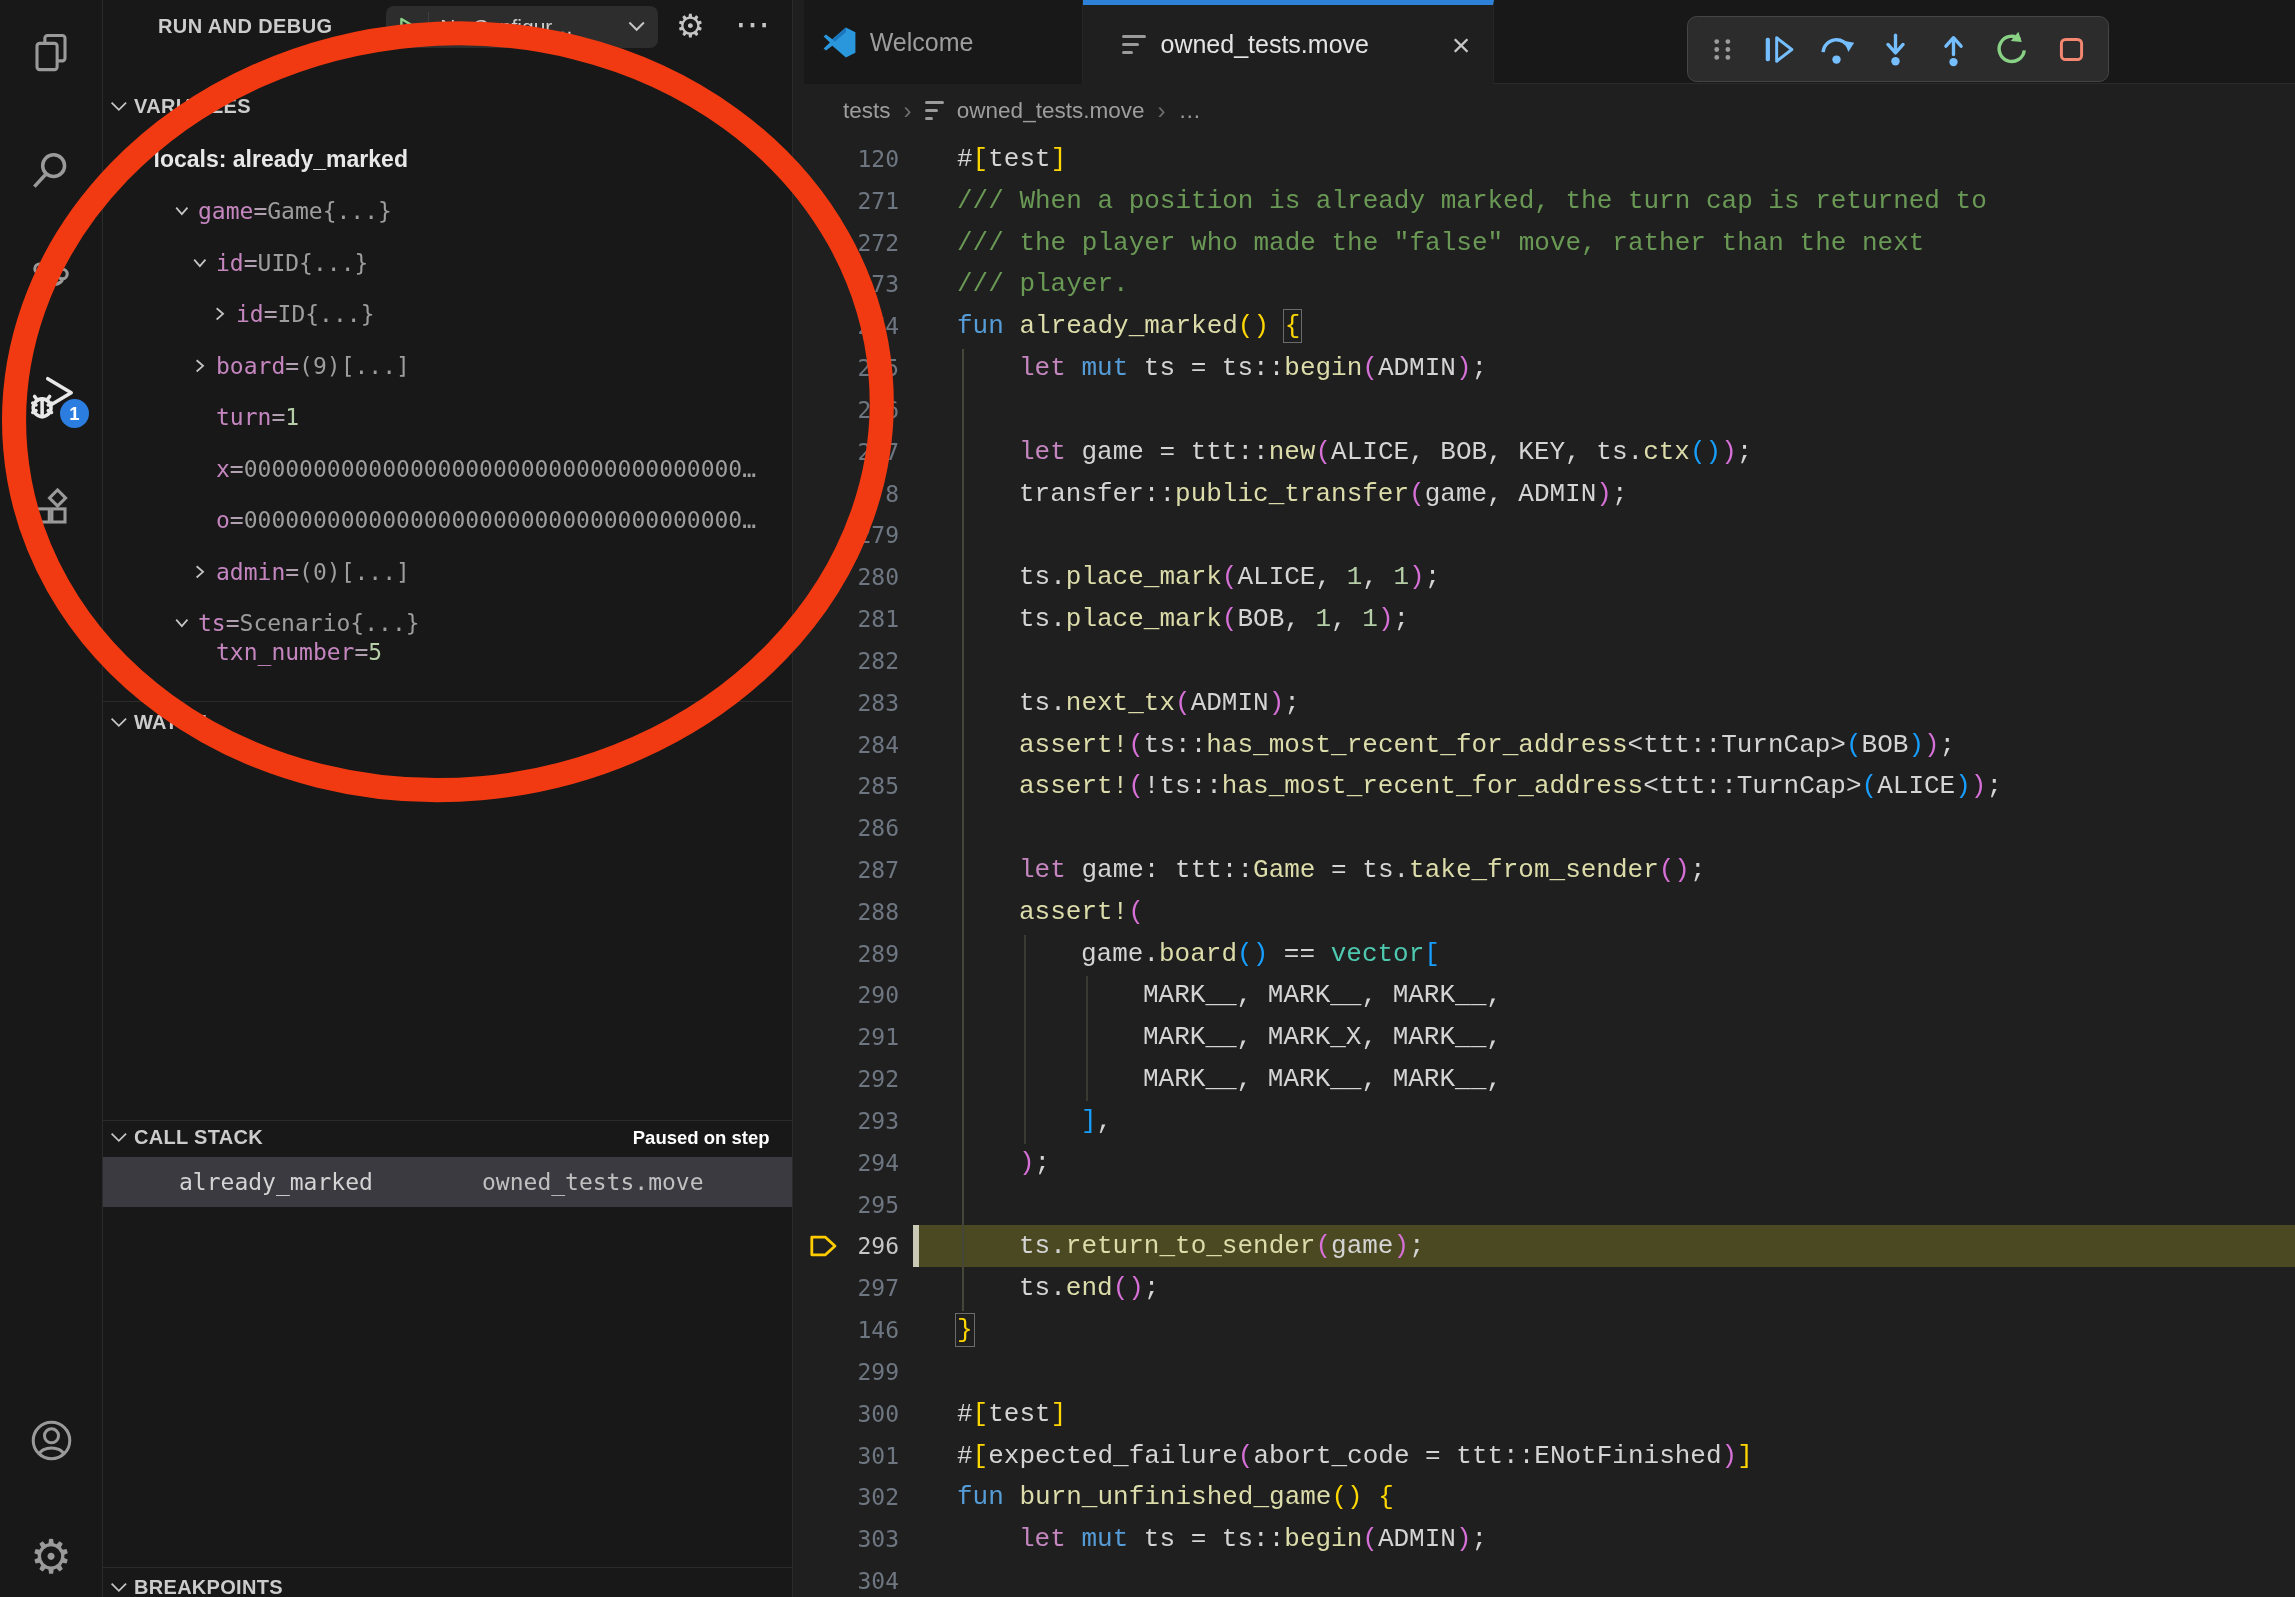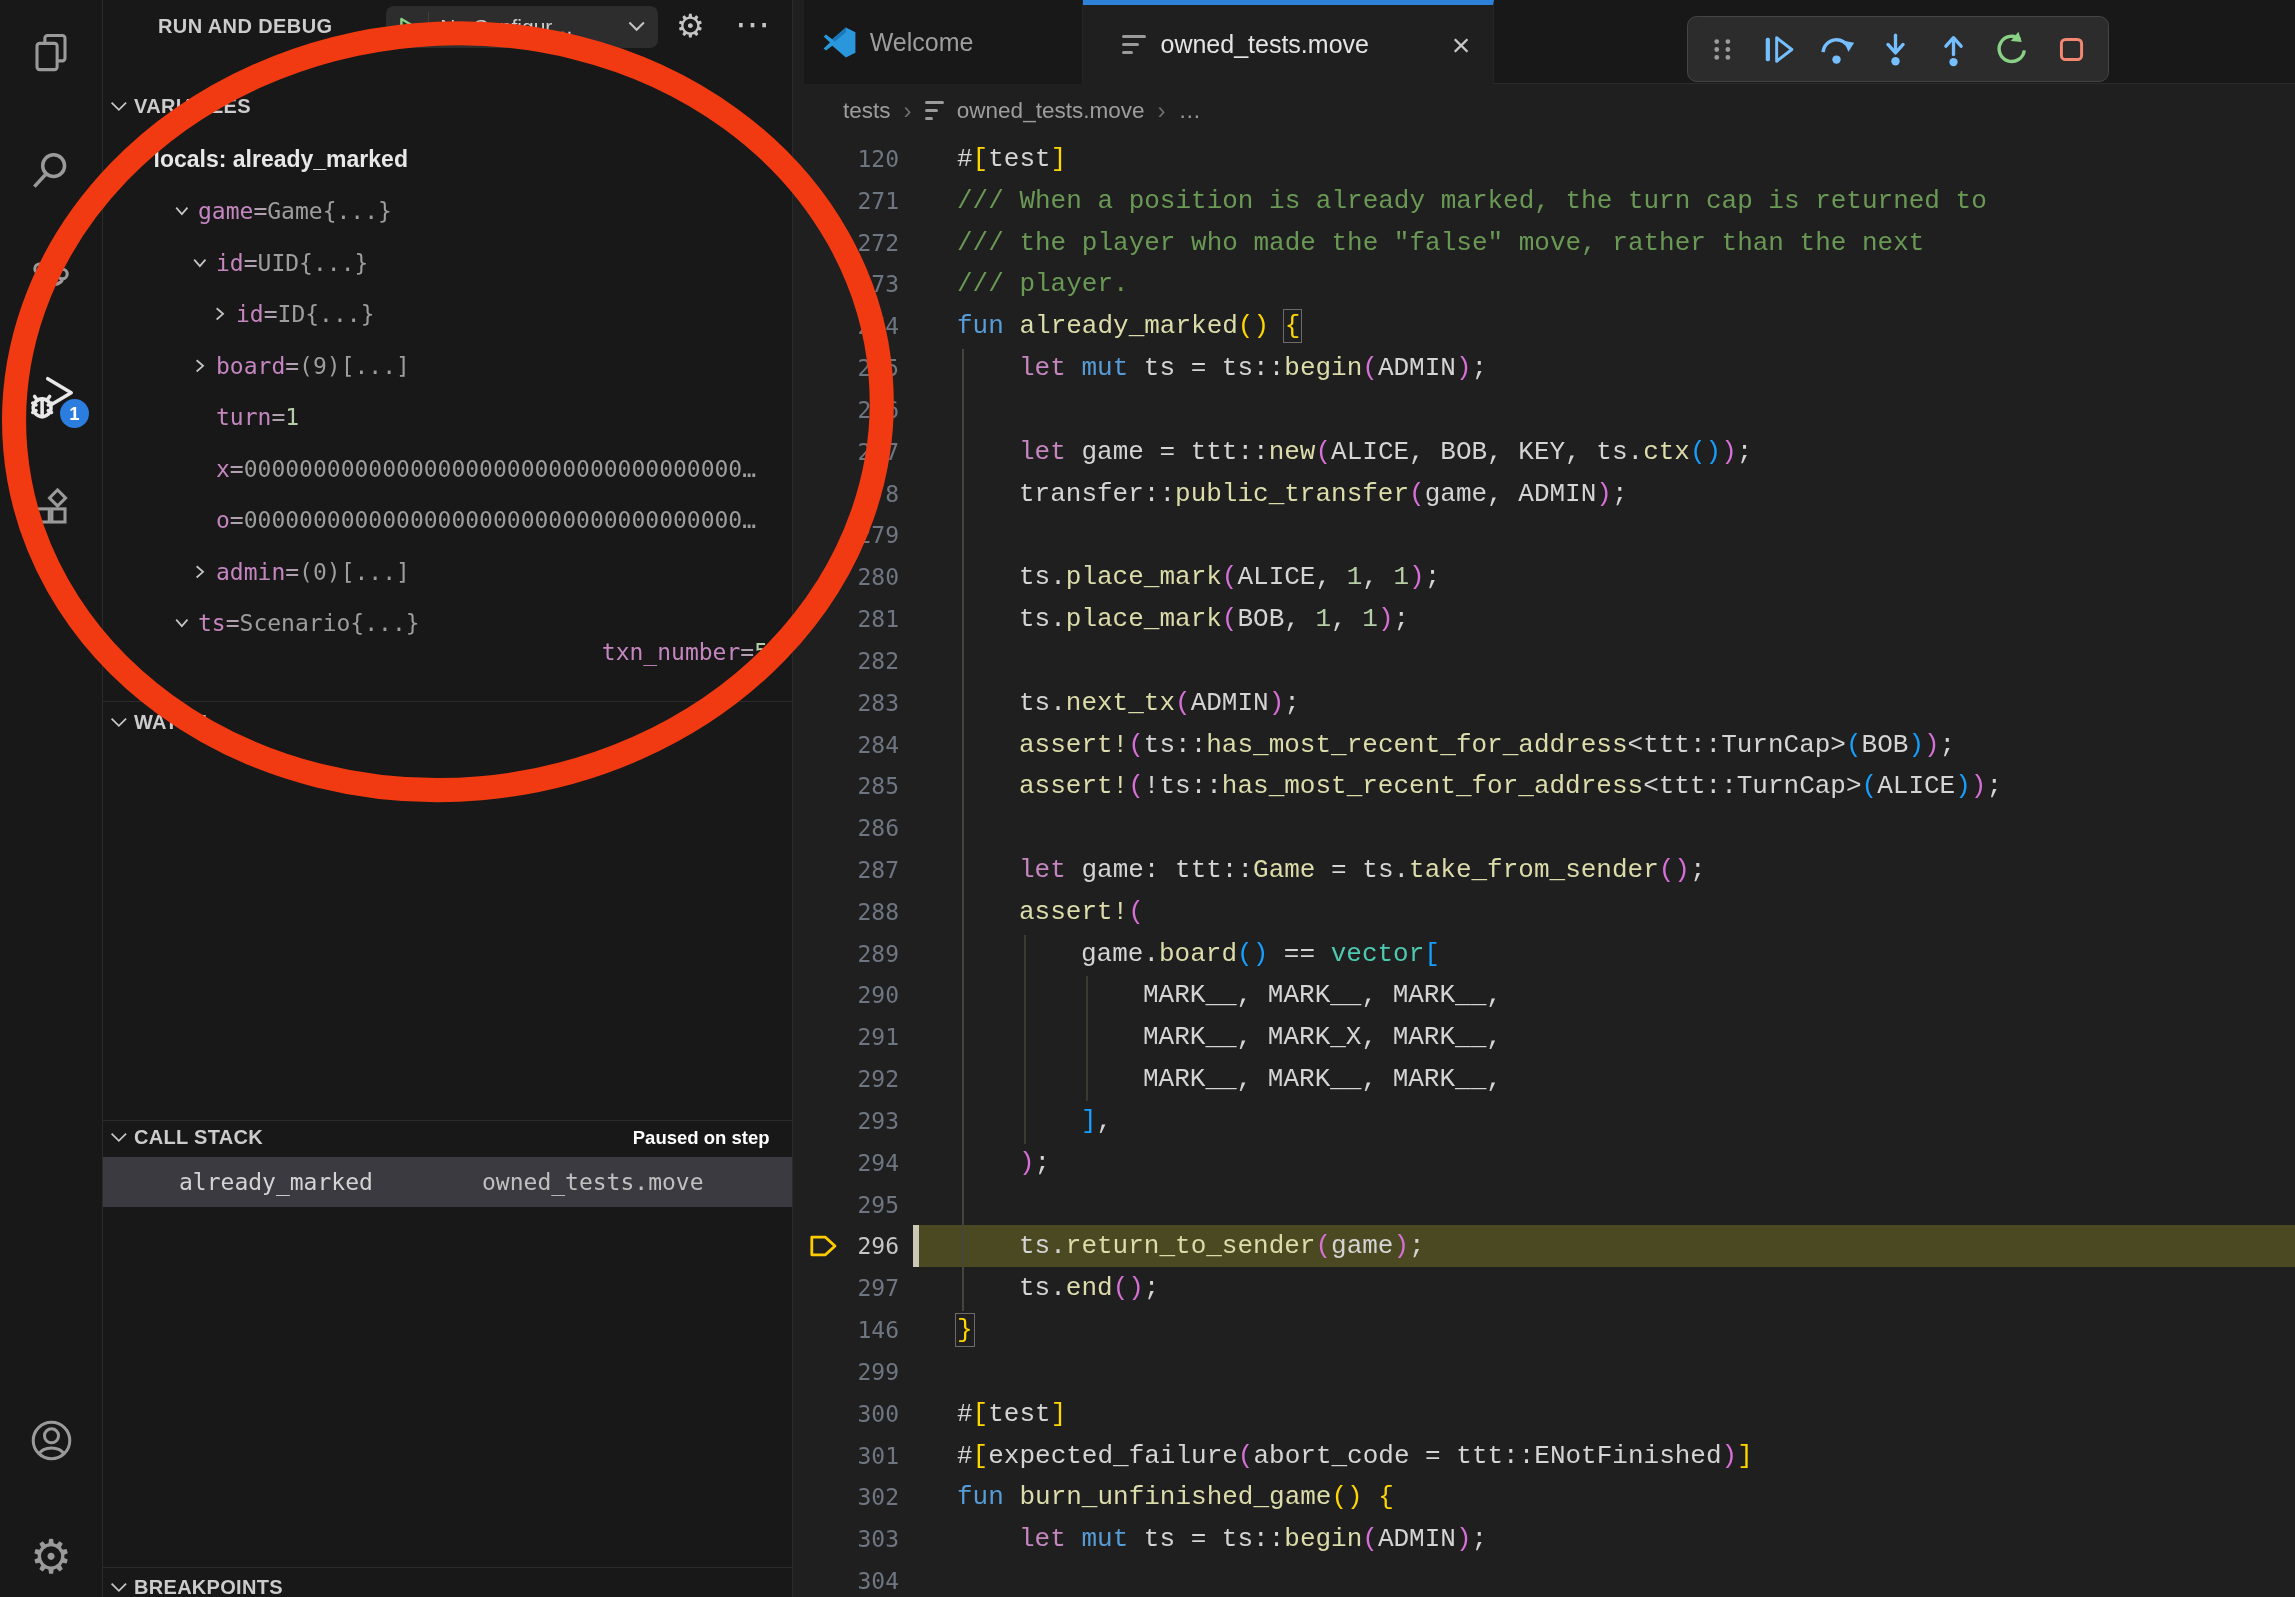--- a/index.html
+++ b/index.html
@@ -255,21 +255,21 @@
         <div class="vrow" style="top: 463px; padding-left: 63px;">
           <span class="vchev">
             <svg width="17.7" height="17.7" viewBox="0 0 22 22" fill="none" stroke="#c5c5c5" stroke-width="2.2">
               <path d="M4 7 L11 15 L18 7"></path>
             </svg>
           </span>
           <span class="vname">ts</span>
           <span class="veq"> = </span>
           <span class="vval">Scenario{...}</span>
         </div>
-        <div class="vrow" style="top: 492px; padding-left: 81px; justify-content: flex-end;">
+        <div class="vrow" style="top: 492px; padding-left: 81px;">
           <span class="vchev"></span>
           <span class="vname">txn_number</span>
           <span class="veq"> = </span>
           <span class="vnum">5</span>
         </div>
       </div>
 
     <div class="divider" style="top:701px"></div>
     <div class="sect-head" style="top:703px">
       <span class="sect-chev">

